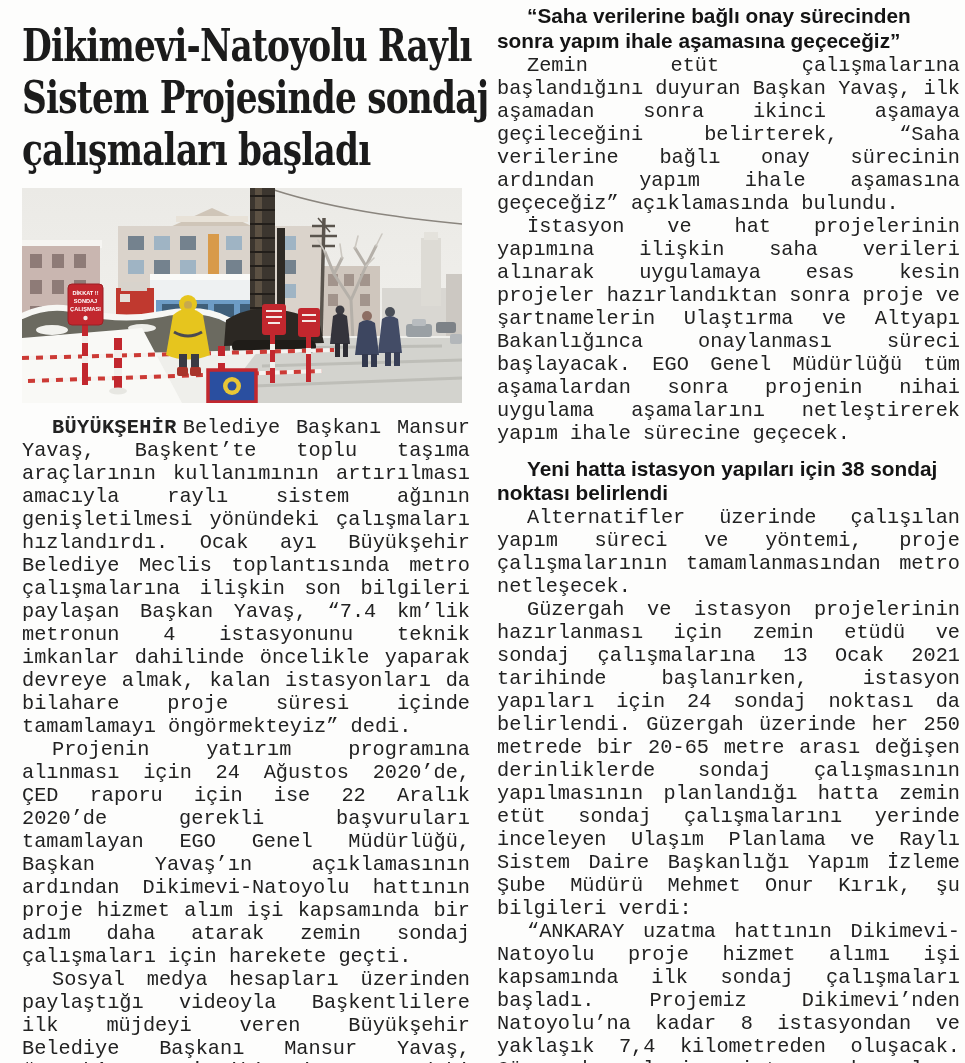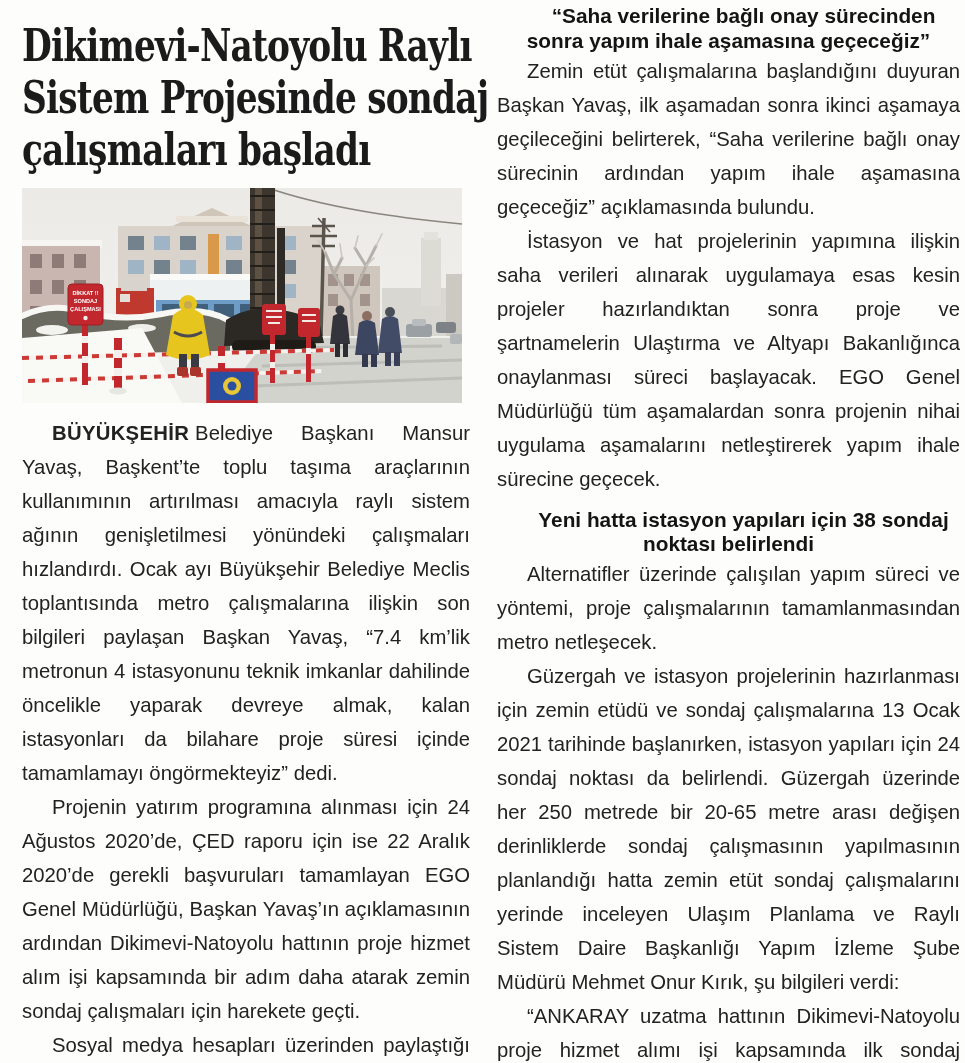--- a/index.html
+++ b/index.html
@@ -17,28 +17,28 @@
     font-family:"DejaVu Serif", serif; font-weight:700;
     font-size:44px; line-height:52px; color:#1b1b1b;
     letter-spacing:-1px; white-space:nowrap;
     transform:scaleX(0.78); transform-origin:0 50%;
   }
 
   .photo-frame { display:block; width:440px; height:215px; margin:6px 0 13px 0; }
   .sign-text { font-family:"Liberation Sans", sans-serif; font-weight:bold; fill:#ffffff; }
 
   p.body {
-    font-size:20.3px; line-height:34px;
-    text-align:justify; text-indent:30px; color:#222222;
+    font-size:20.3px; line-height:23px;
+    text-align:justify; text-indent:30px; color:#222222;font-family:Liberation Mono, monospace;
   }
   .lead   { font-weight:bold; letter-spacing:0.3px; margin-right:6px; }
 
   h2.subhead {
     font-size:20.8px; line-height:24.8px; font-weight:bold;
-    color:#141414; text-indent:30px; text-align:center;
+    color:#141414; text-indent:30px; text-align:left;
   }
   h2.subhead.second { margin-top:12px; }
 </style>
 </head>
 <body>
 
 <div class="page">
 
   <div class="col-left">
 

